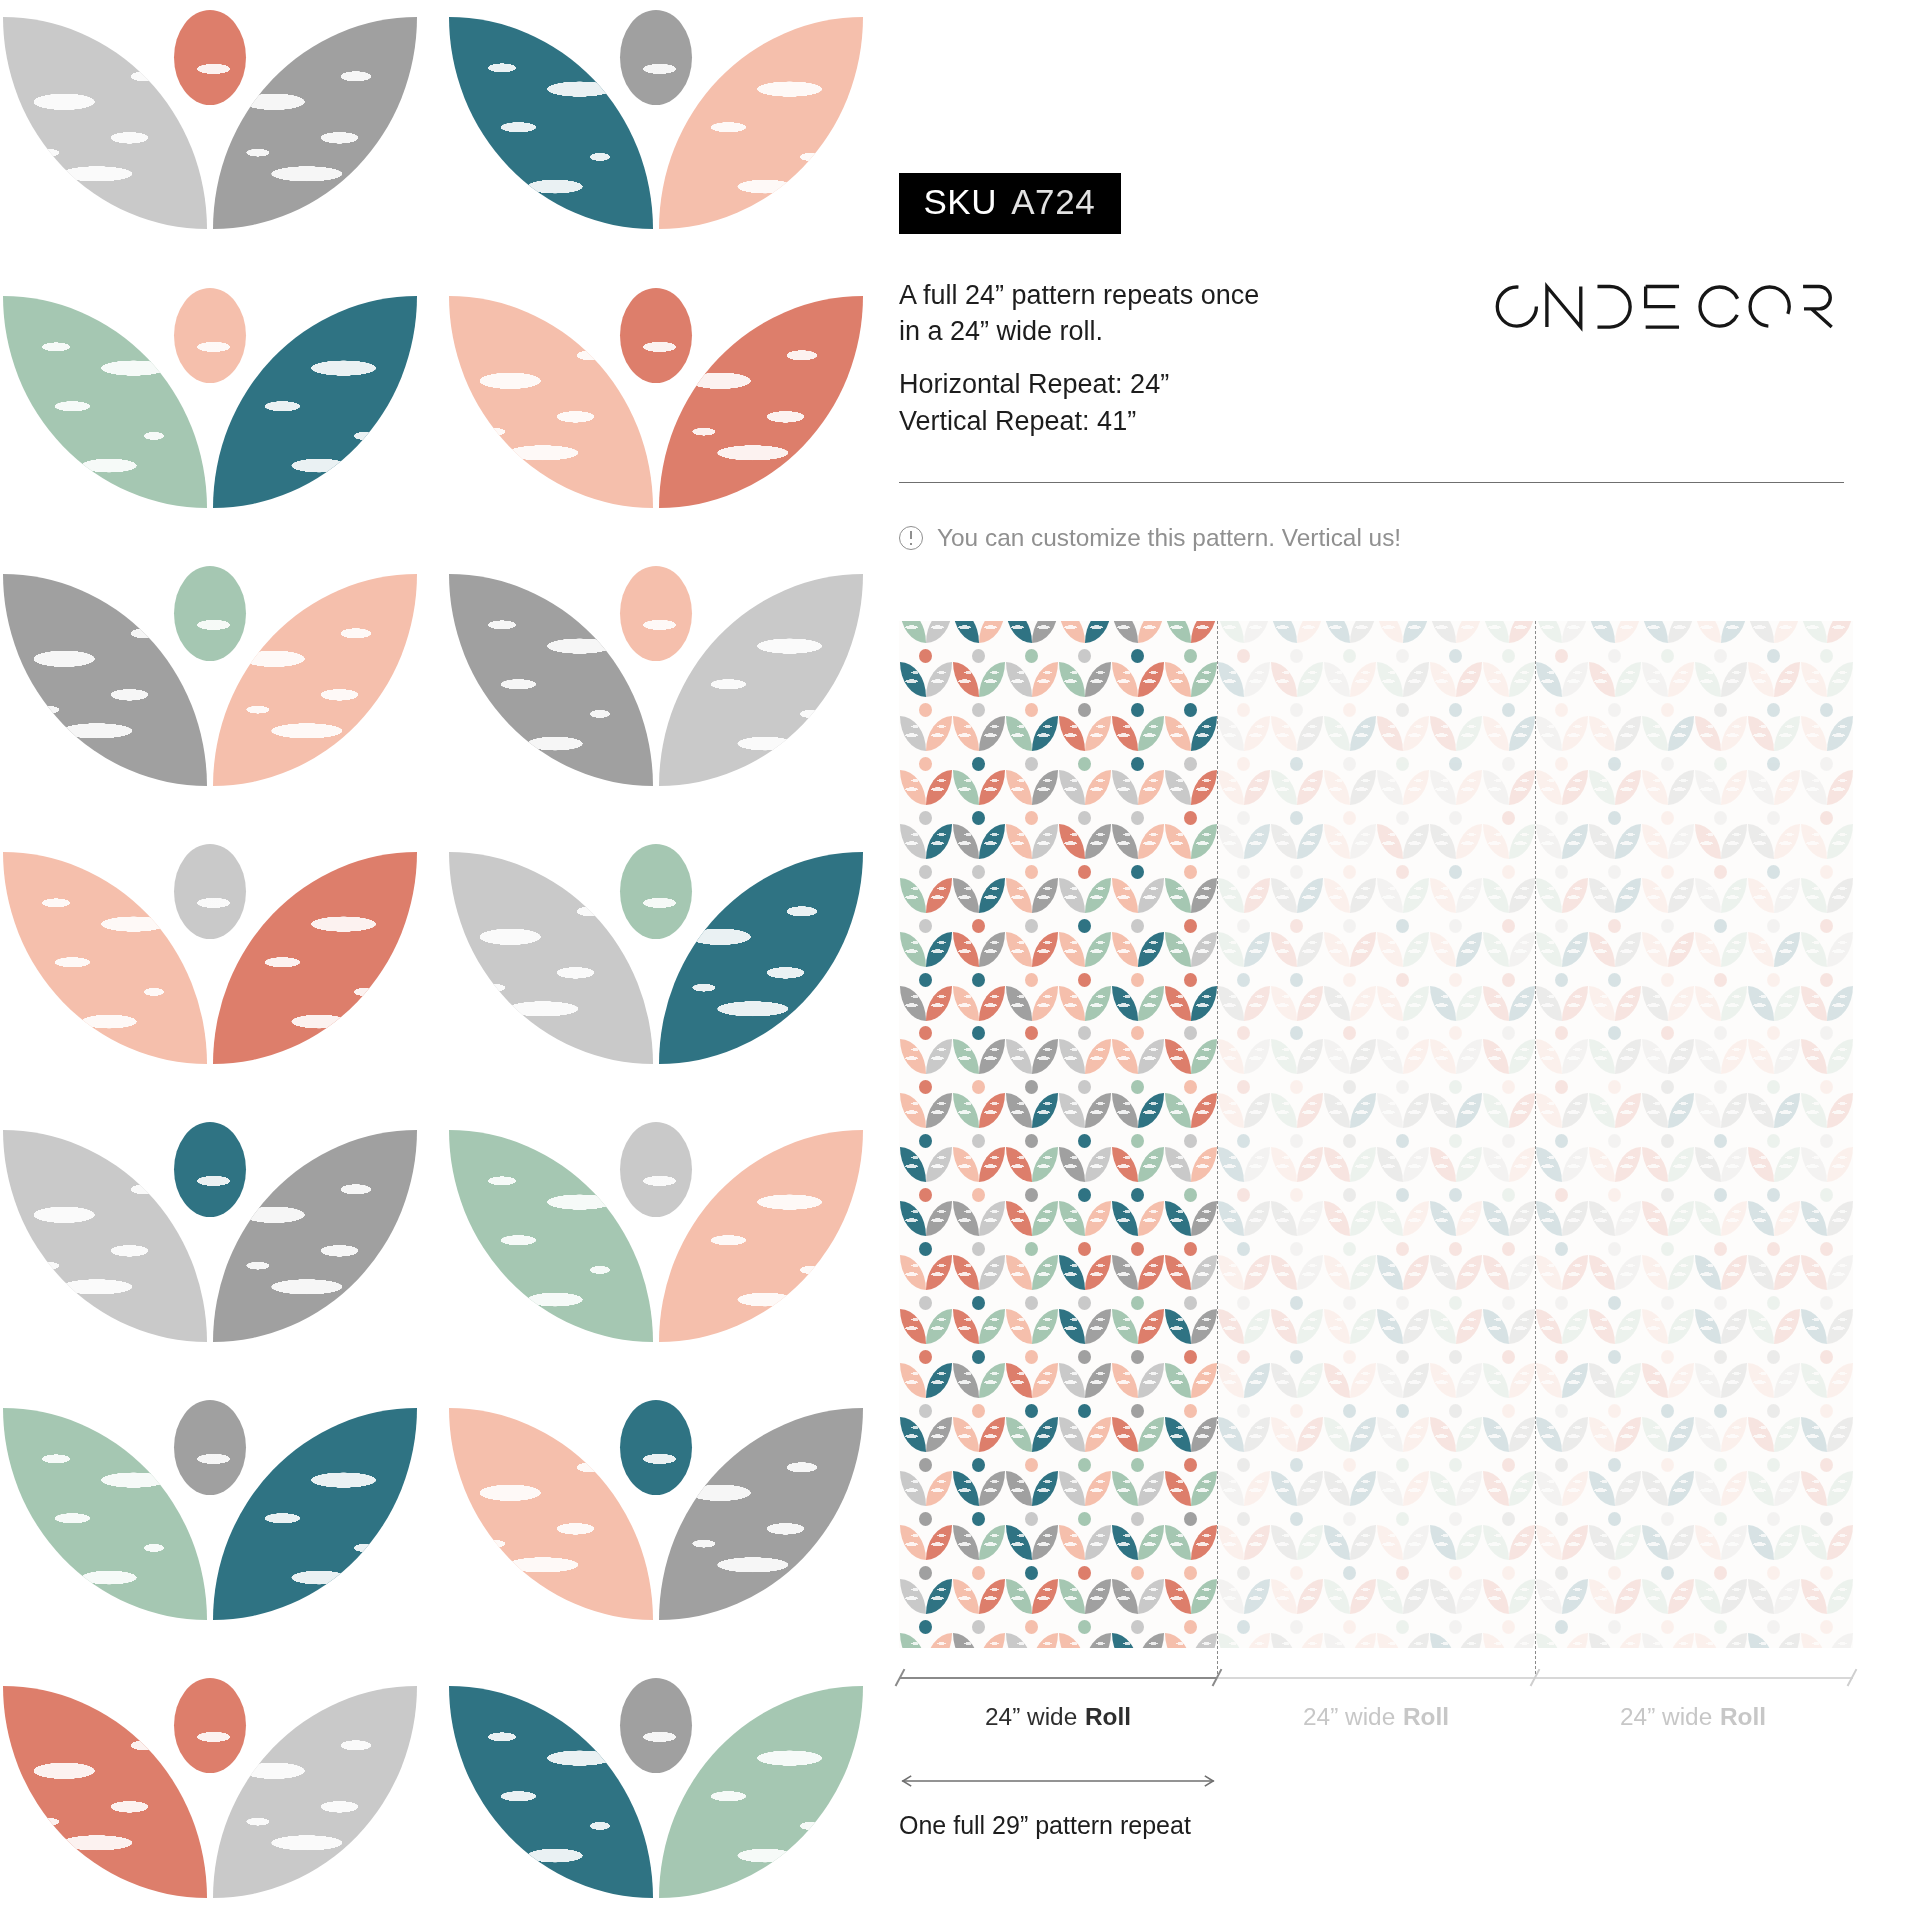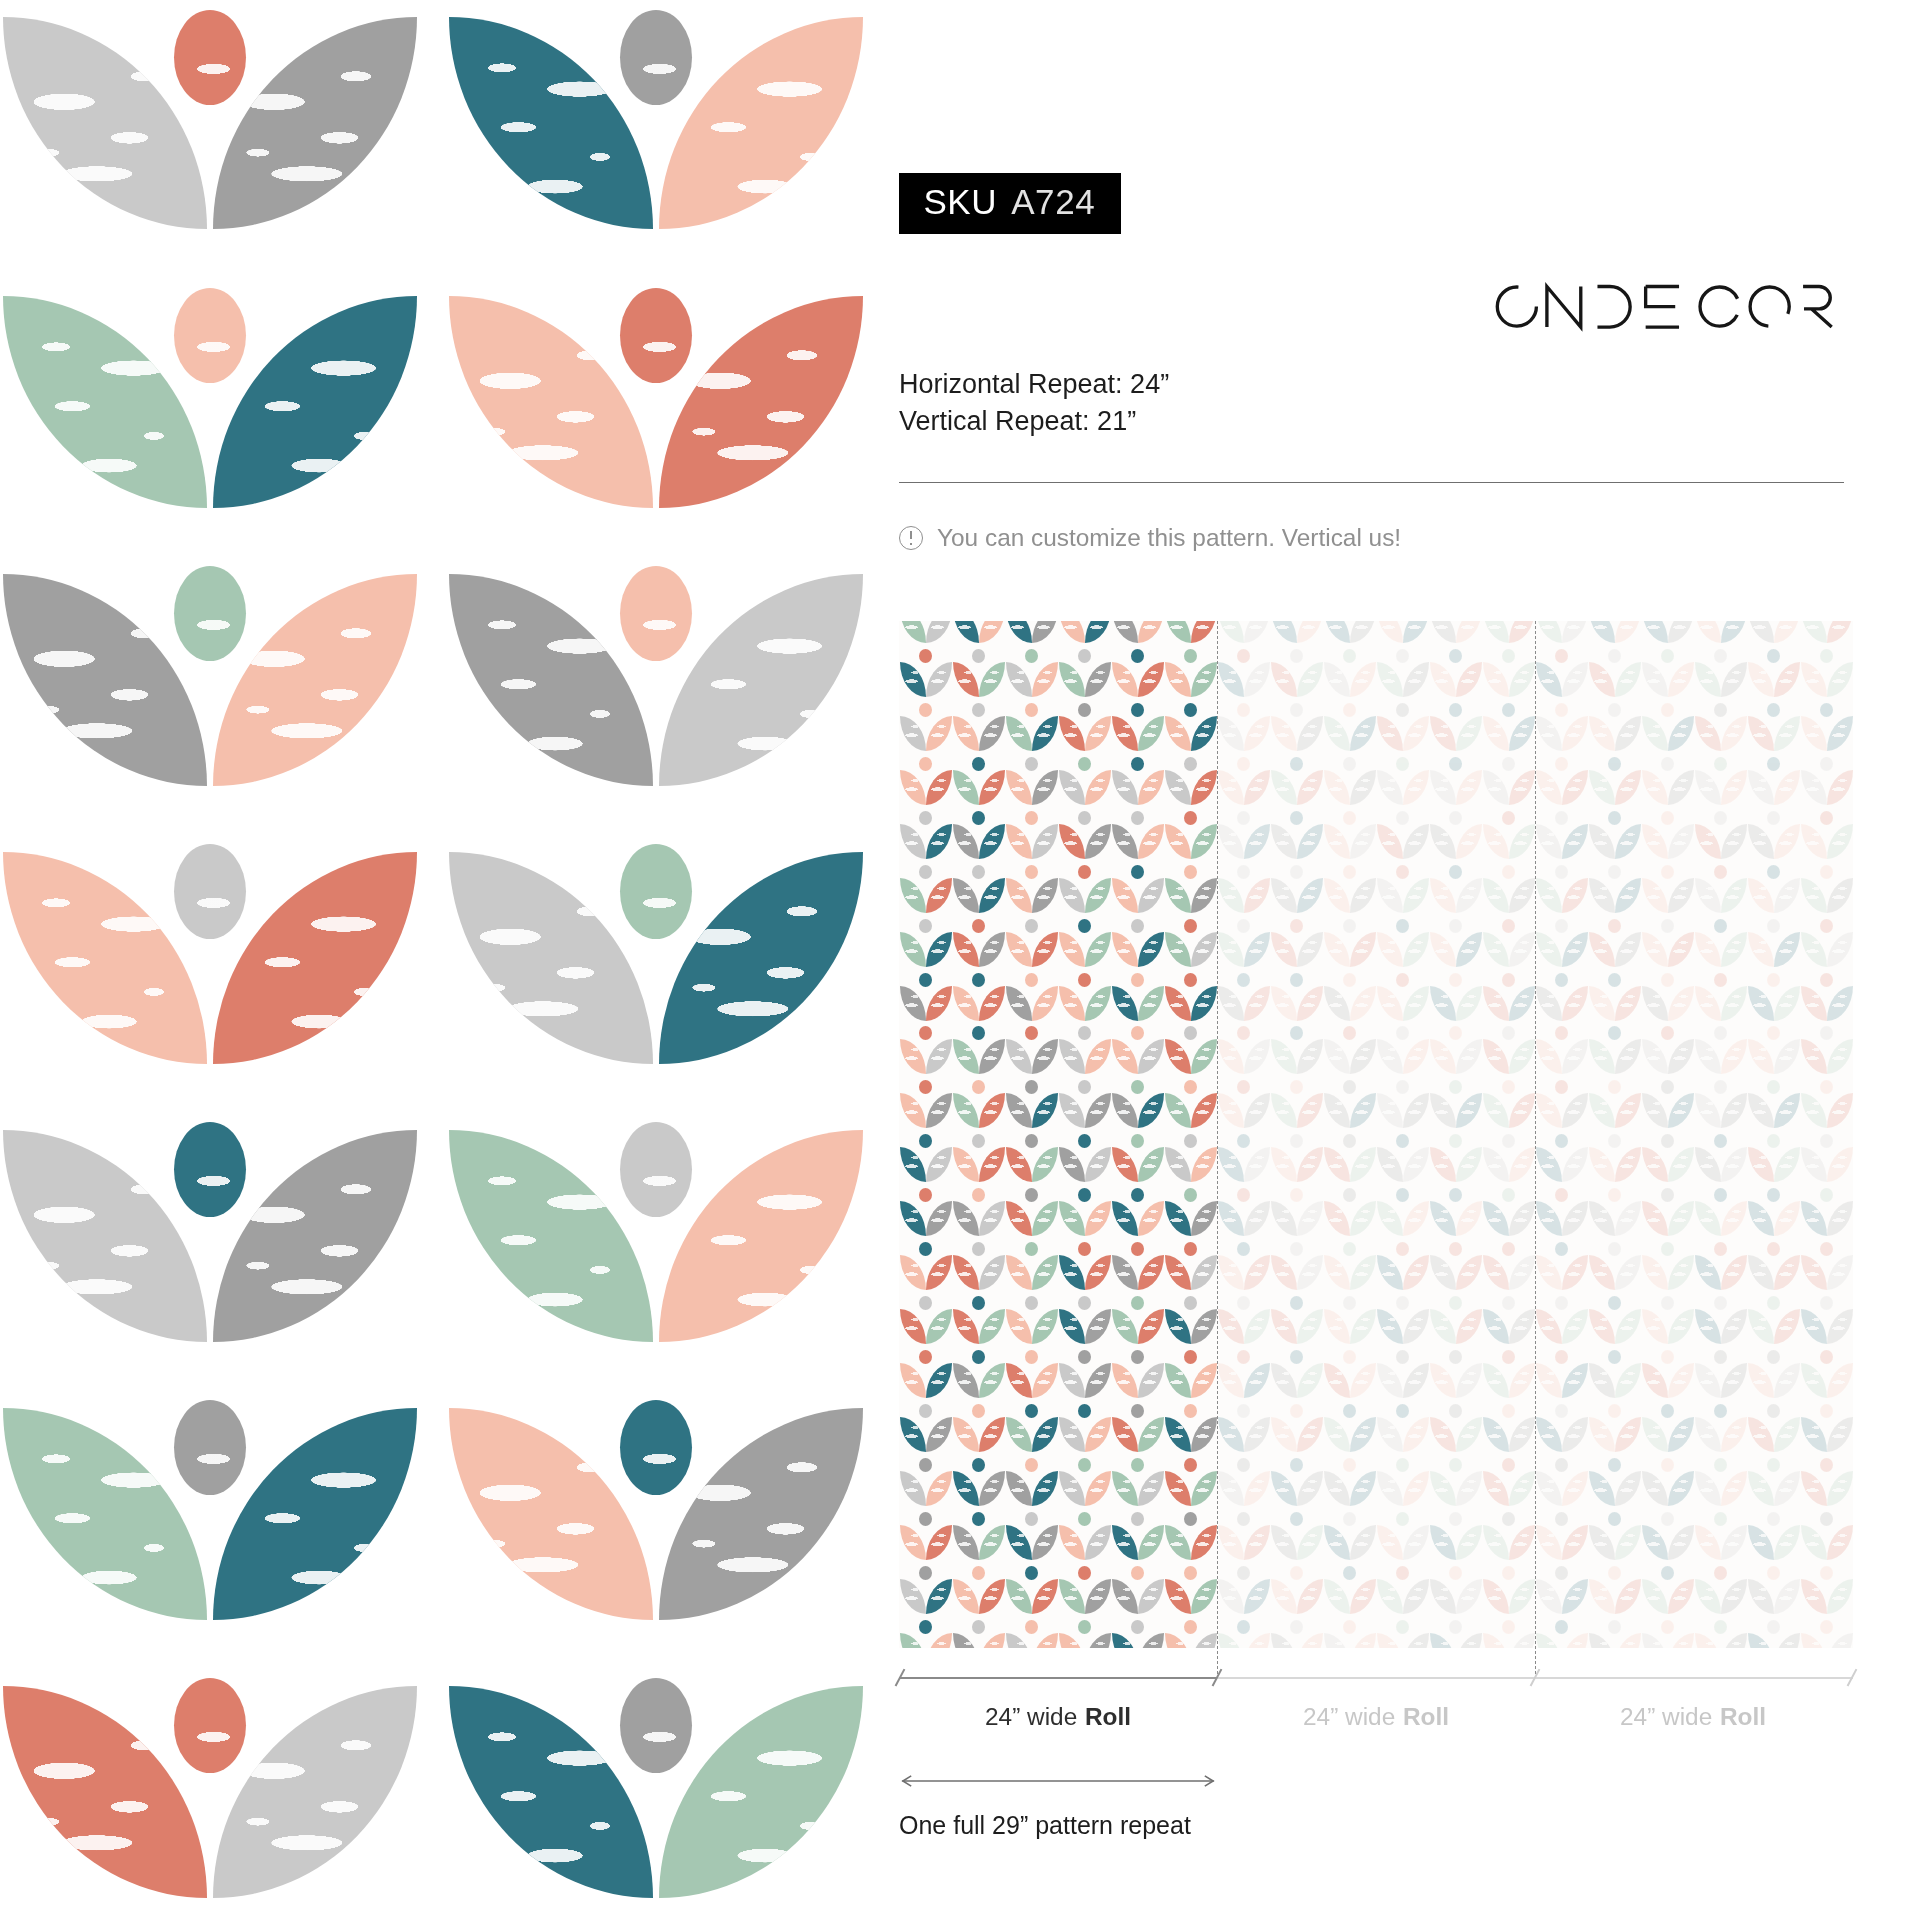--- a/index.html
+++ b/index.html
@@ -174,24 +174,28 @@
         <div class="leaf leaf-r" style="background: rgb(165, 199, 178);"></div>
         <div class="dot" style="background: rgb(160, 160, 160);"></div>
       </div>
     </div>
 
 
   <div class="badge sku-badge">
     <span>SKU</span><span class="sku-value">A724</span>
   </div>
 
+  <div class="desc">
+    <div>A full 24” pattern repeats once</div>
+    <div>in a 24” wide roll.</div>
+  </div>
 
   <div class="specs">
     <div>Horizontal Repeat: 24”</div>
-    <div>Vertical Repeat: 21”</div>
+    <div>Vertical Repeat: 41”</div>
   </div>
 
   <div class="brand-logo">
     <svg viewBox="0 0 740 110" fill="none" stroke="#161616" stroke-width="7" role="img" aria-label="ONDECOR">
 
       <circle cx="50" cy="53" r="41" pathLength="100" stroke-dasharray="76 24"></circle>
 
       <polyline points="113,96 113,11 184,96 184,11" stroke-linejoin="miter"></polyline>
 
       <path d="M219,11 h26 a42.5,42.5 0 0 1 0,85 h-26"></path>

